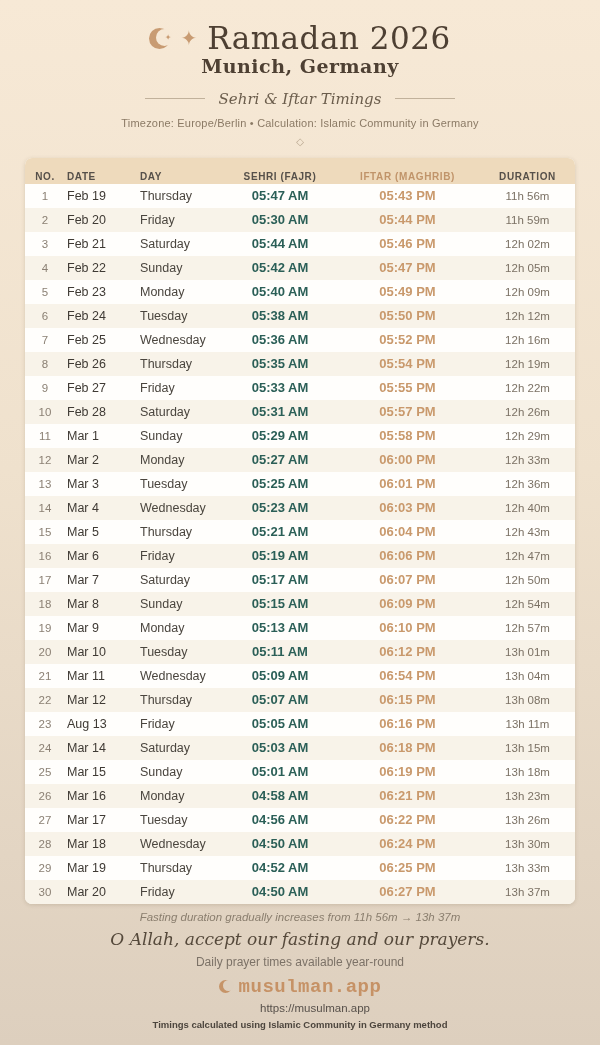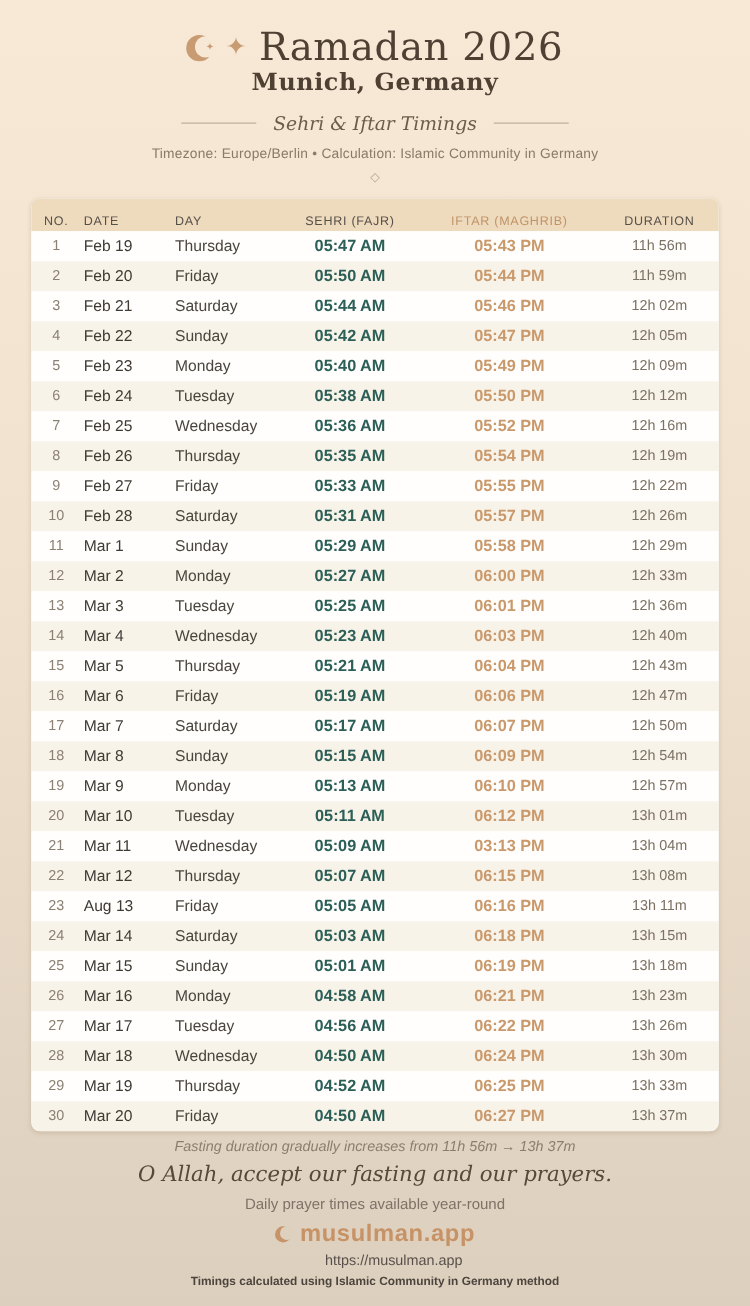--- a/index.html
+++ b/index.html
@@ -67,42 +67,42 @@
   .t-row.odd  { background: #fffefc; }
   .t-row.even { background: #f8f3e9; }
   .c { box-sizing: border-box; }
   .c-no   { width: 40px;  text-align: center; }
   .c-date { width: 75px;  text-align: left; padding-left: 2px; }
   .c-day  { width: 85px;  text-align: left; }
   .c-sehri{ width: 110px; text-align: center; }
   .c-iftar{ width: 145px; text-align: center; }
   .c-dur  { width: 95px;  text-align: center; }
   .head .c {
-    font-size: 10px; font-weight: 400; letter-spacing: 0.6px; color: #56504a; margin-top: 12px;
+    font-size: 10px; font-weight: 700; letter-spacing: 0.6px; color: #56504a; margin-top: 12px;
   }
   .head .c-iftar { color: #c0946a; }
   .cell-no   { font-size: 11.5px; color: #8b8074; }
   .cell-date { font-size: 12.5px; color: #3f3a34; }
   .cell-day  { font-size: 12.5px; color: #4a453e; }
   .cell-sehri{ font-size: 13px; font-weight: 700; color: #2b5f57; }
   .cell-iftar{ font-size: 13px; font-weight: 700; color: #c9996c; }
   .cell-dur  { font-size: 11.5px; color: #7b7164; }
 
   
   .footer { text-align: center; }
   .duration-note {
     margin-top: 7px; font-style: italic; font-size: 11.5px; color: #8a7e6e;
   }
   .dua {
     margin-top: 6px; font-family: "DejaVu Serif", serif; font-style: italic;
     font-size: 17px; color: #55493b;
   }
   .availability { margin-top: 6px; font-size: 12px; color: #7c7267; }
   .brand-row {
-    margin-top: 7px; display: flex; align-items: center; justify-content: center; gap: 7px;
+    margin-top: 7px; display: flex; align-items: center; justify-content: center; gap: 7px; font-family: Liberation Mono, monospace;
   }
   .crescent-sm {
     width: 13px; height: 13px; border-radius: 50%;
     background: #c69468; position: relative; flex: 0 0 auto;
   }
   .crescent-sm::before {
     content: ''; position: absolute; width: 11px; height: 11px;
     border-radius: 50%; background: #ded0bf; top: 0px; left: 4px;
   }
   .brand-name {
@@ -147,21 +147,21 @@
       <div class="c c-date cell-date">Feb 19</div>
       <div class="c c-day cell-day">Thursday</div>
       <div class="c c-sehri cell-sehri">05:47 AM</div>
       <div class="c c-iftar cell-iftar">05:43 PM</div>
       <div class="c c-dur cell-dur">11h 56m</div>
     </div>
         <div class="t-row even">
       <div class="c c-no cell-no">2</div>
       <div class="c c-date cell-date">Feb 20</div>
       <div class="c c-day cell-day">Friday</div>
-      <div class="c c-sehri cell-sehri">05:50 AM</div>
+      <div class="c c-sehri cell-sehri">05:30 AM</div>
       <div class="c c-iftar cell-iftar">05:44 PM</div>
       <div class="c c-dur cell-dur">11h 59m</div>
     </div>
         <div class="t-row odd">
       <div class="c c-no cell-no">3</div>
       <div class="c c-date cell-date">Feb 21</div>
       <div class="c c-day cell-day">Saturday</div>
       <div class="c c-sehri cell-sehri">05:44 AM</div>
       <div class="c c-iftar cell-iftar">05:46 PM</div>
       <div class="c c-dur cell-dur">12h 02m</div>
@@ -300,21 +300,21 @@
       <div class="c c-day cell-day">Tuesday</div>
       <div class="c c-sehri cell-sehri">05:11 AM</div>
       <div class="c c-iftar cell-iftar">06:12 PM</div>
       <div class="c c-dur cell-dur">13h 01m</div>
     </div>
         <div class="t-row odd">
       <div class="c c-no cell-no">21</div>
       <div class="c c-date cell-date">Mar 11</div>
       <div class="c c-day cell-day">Wednesday</div>
       <div class="c c-sehri cell-sehri">05:09 AM</div>
-      <div class="c c-iftar cell-iftar">03:13 PM</div>
+      <div class="c c-iftar cell-iftar">06:54 PM</div>
       <div class="c c-dur cell-dur">13h 04m</div>
     </div>
         <div class="t-row even">
       <div class="c c-no cell-no">22</div>
       <div class="c c-date cell-date">Mar 12</div>
       <div class="c c-day cell-day">Thursday</div>
       <div class="c c-sehri cell-sehri">05:07 AM</div>
       <div class="c c-iftar cell-iftar">06:15 PM</div>
       <div class="c c-dur cell-dur">13h 08m</div>
     </div>

